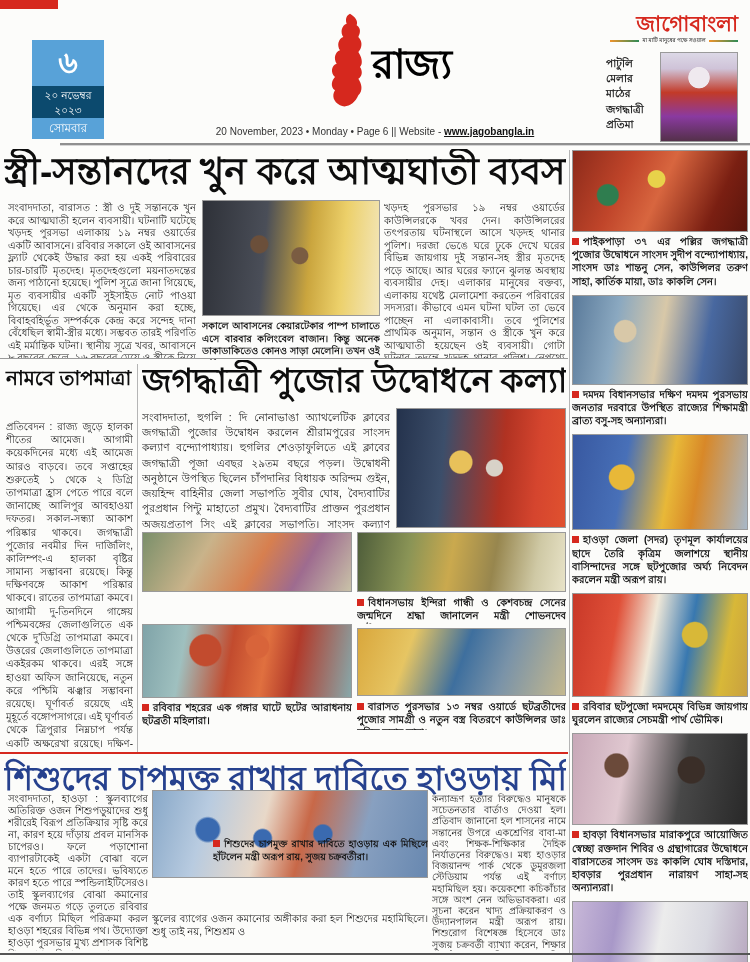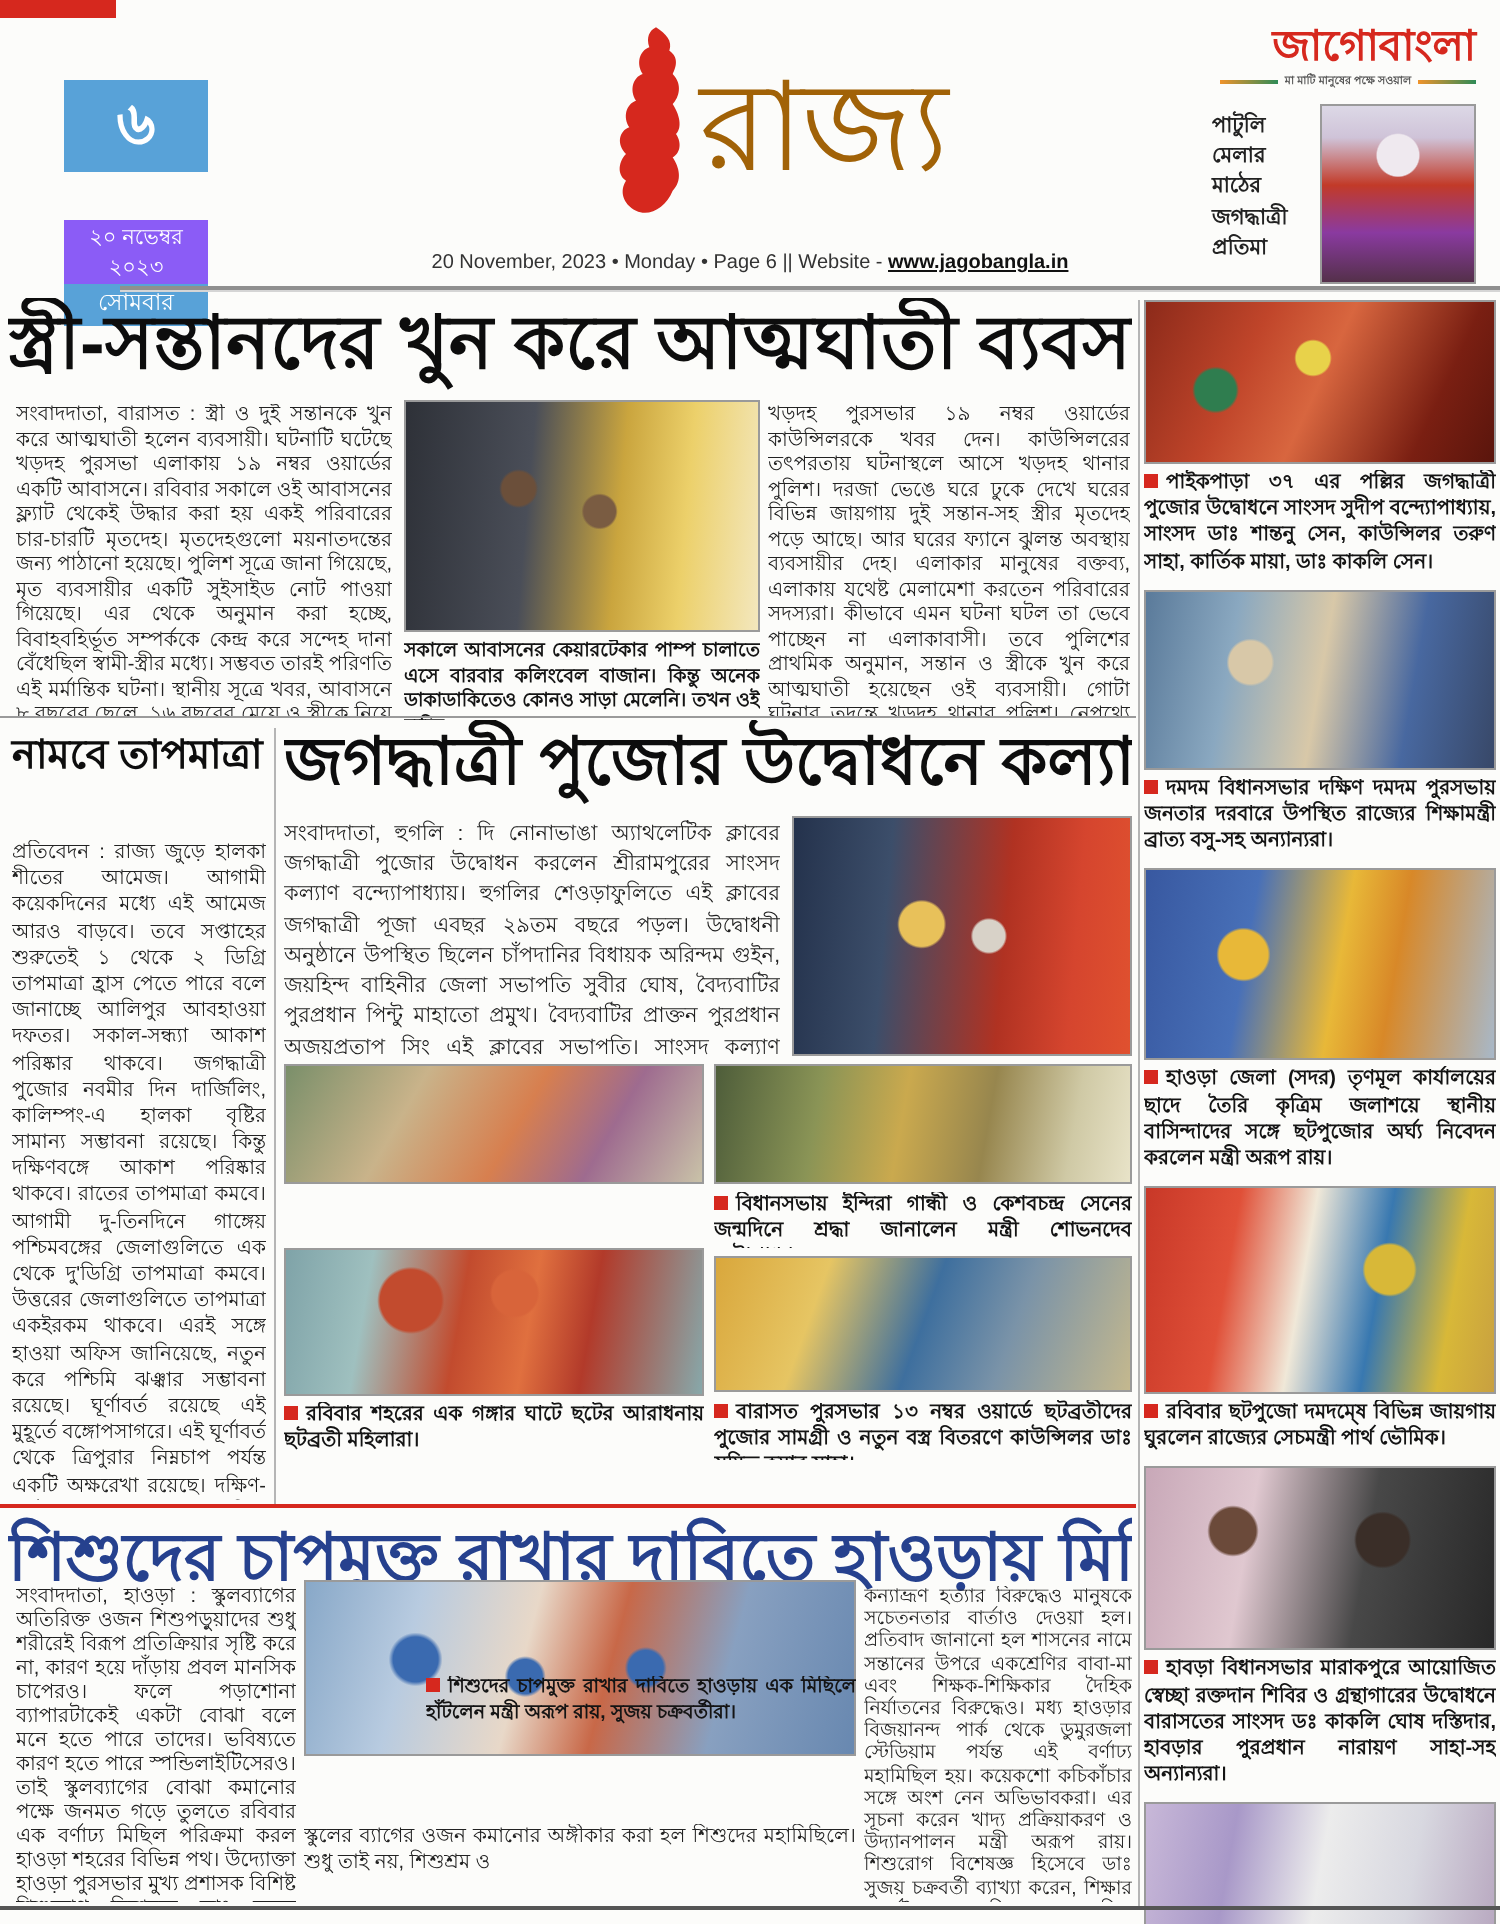--- a/index.html
+++ b/index.html
@@ -10,24 +10,24 @@
   .body-txt{text-align:justify;color:#222;overflow:hidden;}
   .cap{font-weight:bold;color:#141414;line-height:1.32;text-align:justify;overflow:hidden;}
   .bullet{display:inline-block;width:7px;height:7px;background:#d6281e;margin-right:4px;}
   .hline{background:#9a9a9a;}
   .vline{background:#b5b5b5;width:1px;}
 
   
   #corner-mark{left:0;top:0;width:58px;height:9px;background:#d6281e;}
   #date-box{left:32px;top:40px;width:72px;text-align:center;color:#fff;}
   #db-top{background:#58a2d8;height:46px;font-size:30px;font-weight:bold;line-height:46px;}
-  #db-mid{background:#8b5cf6;height:32px;font-size:10.5px;line-height:15px;padding-top:2px;box-sizing:border-box;margin-top:24px;}
+  #db-mid{background:#0c4a6e;height:32px;font-size:10.5px;line-height:15px;padding-top:2px;box-sizing:border-box;}
   #db-bot{background:#58a2d8;height:21px;font-size:11.5px;line-height:21px;}
   #masthead{left:225px;top:12px;width:320px;display:flex;align-items:center;justify-content:center;}
-  #masthead-title{font-size:62px;font-weight:normal;color:#a16207;line-height:1;margin-left:-9px;letter-spacing:-1px;}
+  #masthead-title{font-size:40px;font-weight:bold;color:#000000;line-height:1;margin-left:-9px;letter-spacing:-1px;}
   #dateline{left:175px;top:126px;width:400px;text-align:center;font-size:10px;color:#333;}
   #dateline b{color:#111;text-decoration:underline;}
   #logo-block{left:610px;top:12px;width:128px;text-align:right;}
   #logo-text{font-size:21px;font-weight:bold;color:#d6281e;line-height:1.1;}
   #logo-tagline{display:flex;align-items:center;gap:3px;margin-top:2px;}
   #logo-tagline .tl{flex:1;height:2px;background:linear-gradient(90deg,#f0932b,#2e8b57);}
   #logo-tagline .tt{font-size:5.5px;font-weight:bold;color:#555;white-space:nowrap;}
   #promo-caption{left:606px;top:56px;width:50px;font-size:10.5px;font-weight:bold;text-align:left;line-height:1.45;color:#222;}
   #promo-photo{left:660px;top:52px;width:78px;height:90px;
      background:radial-gradient(circle at 50% 28%,#efe9ef 0 14%,transparent 15%),

